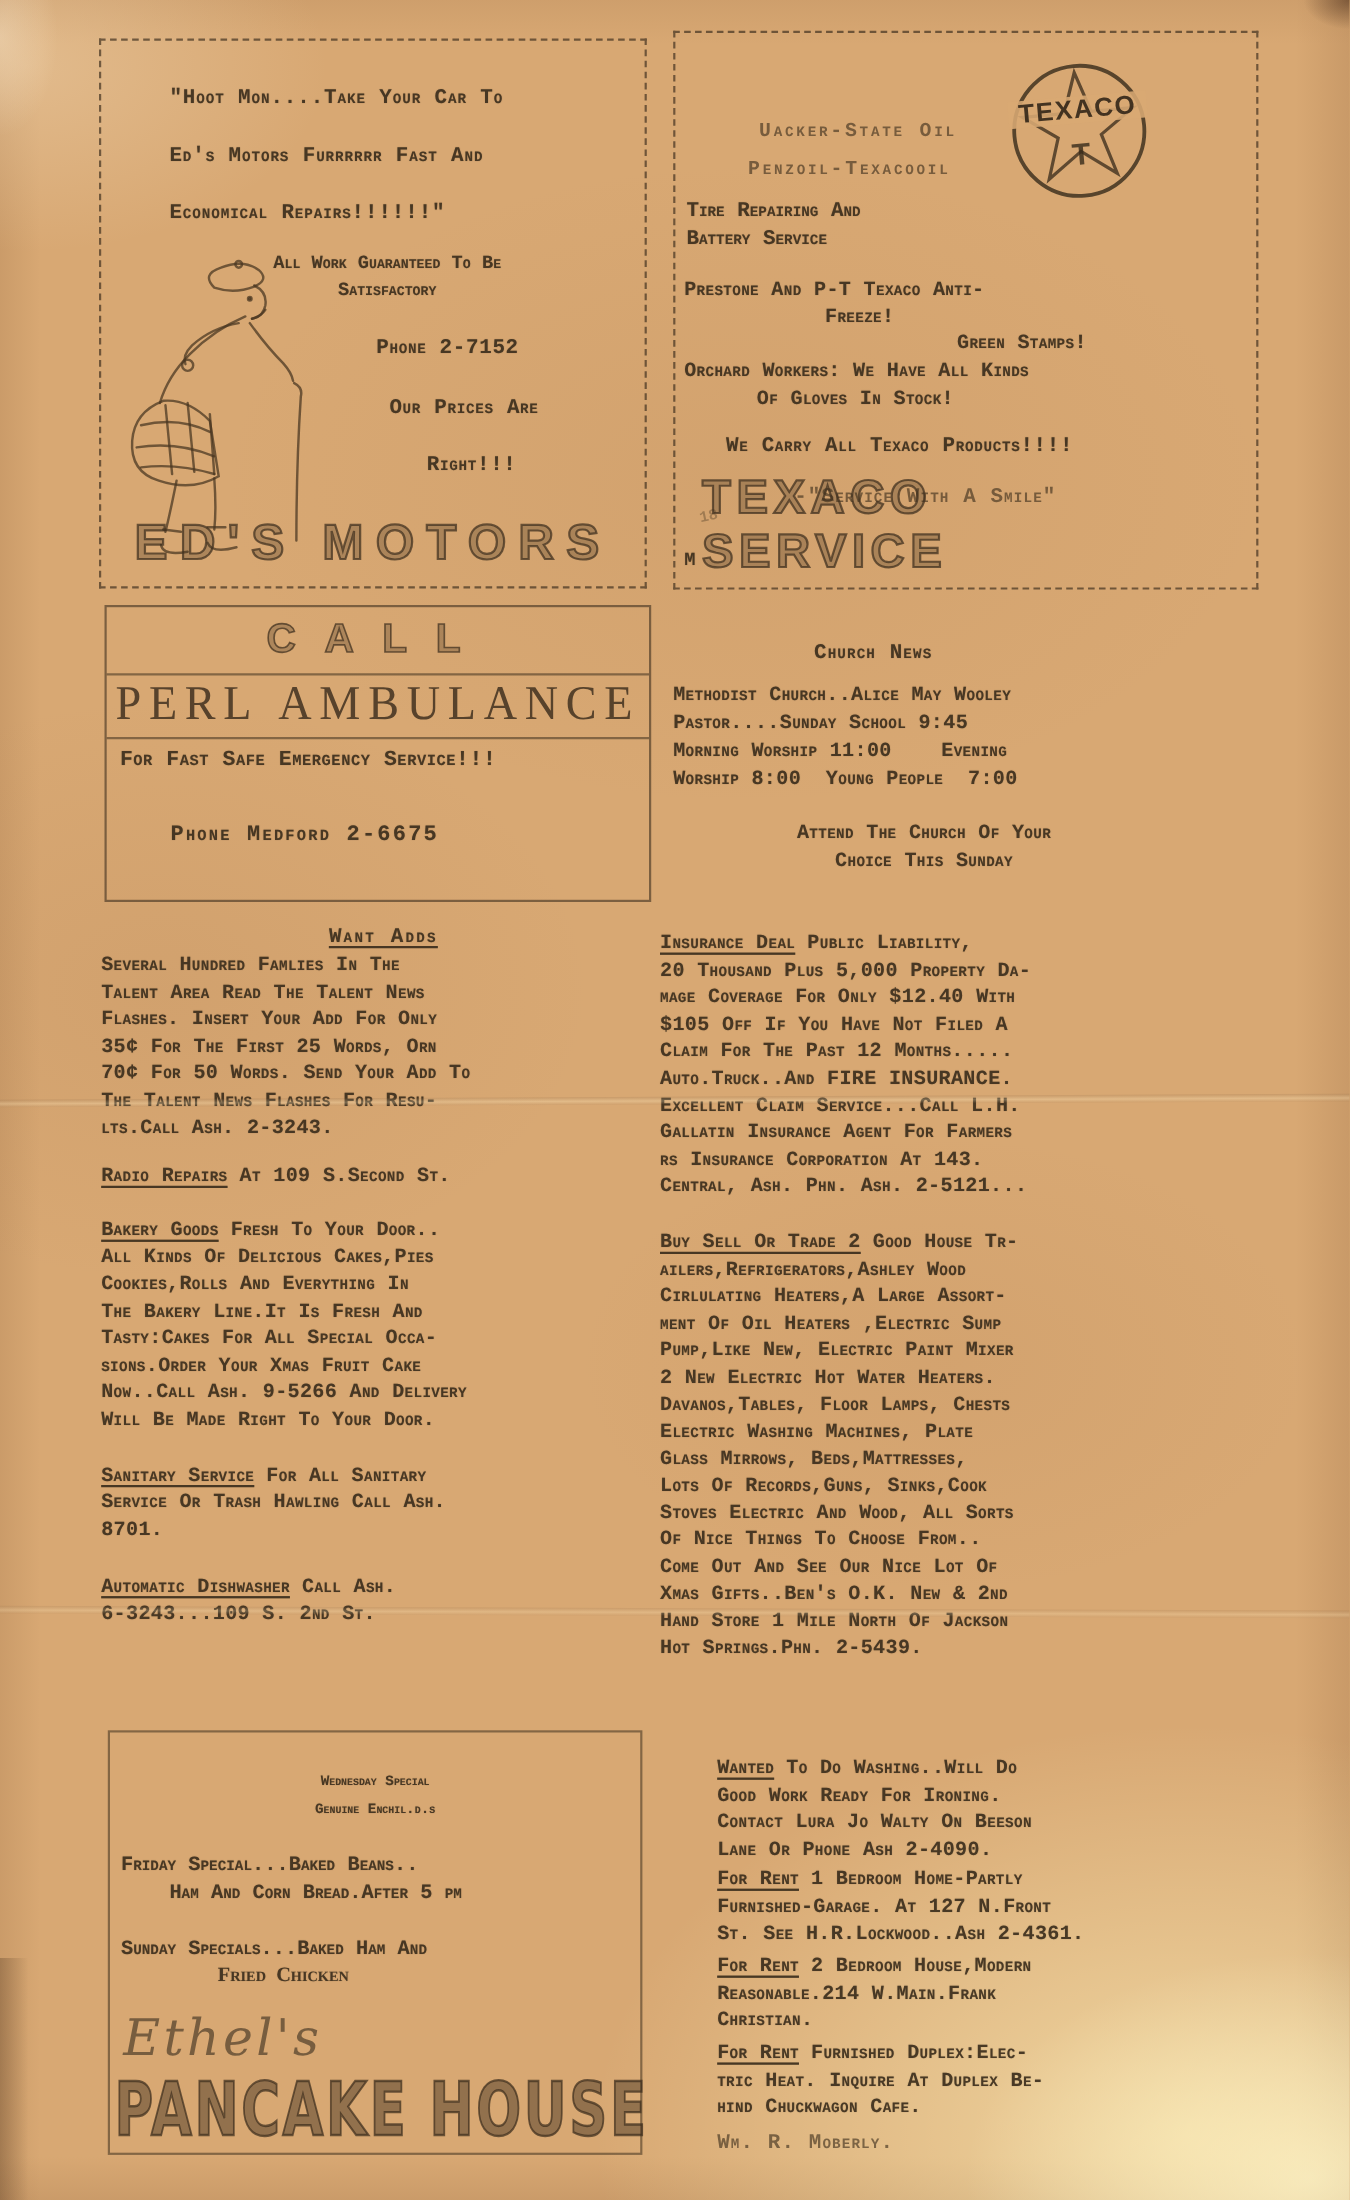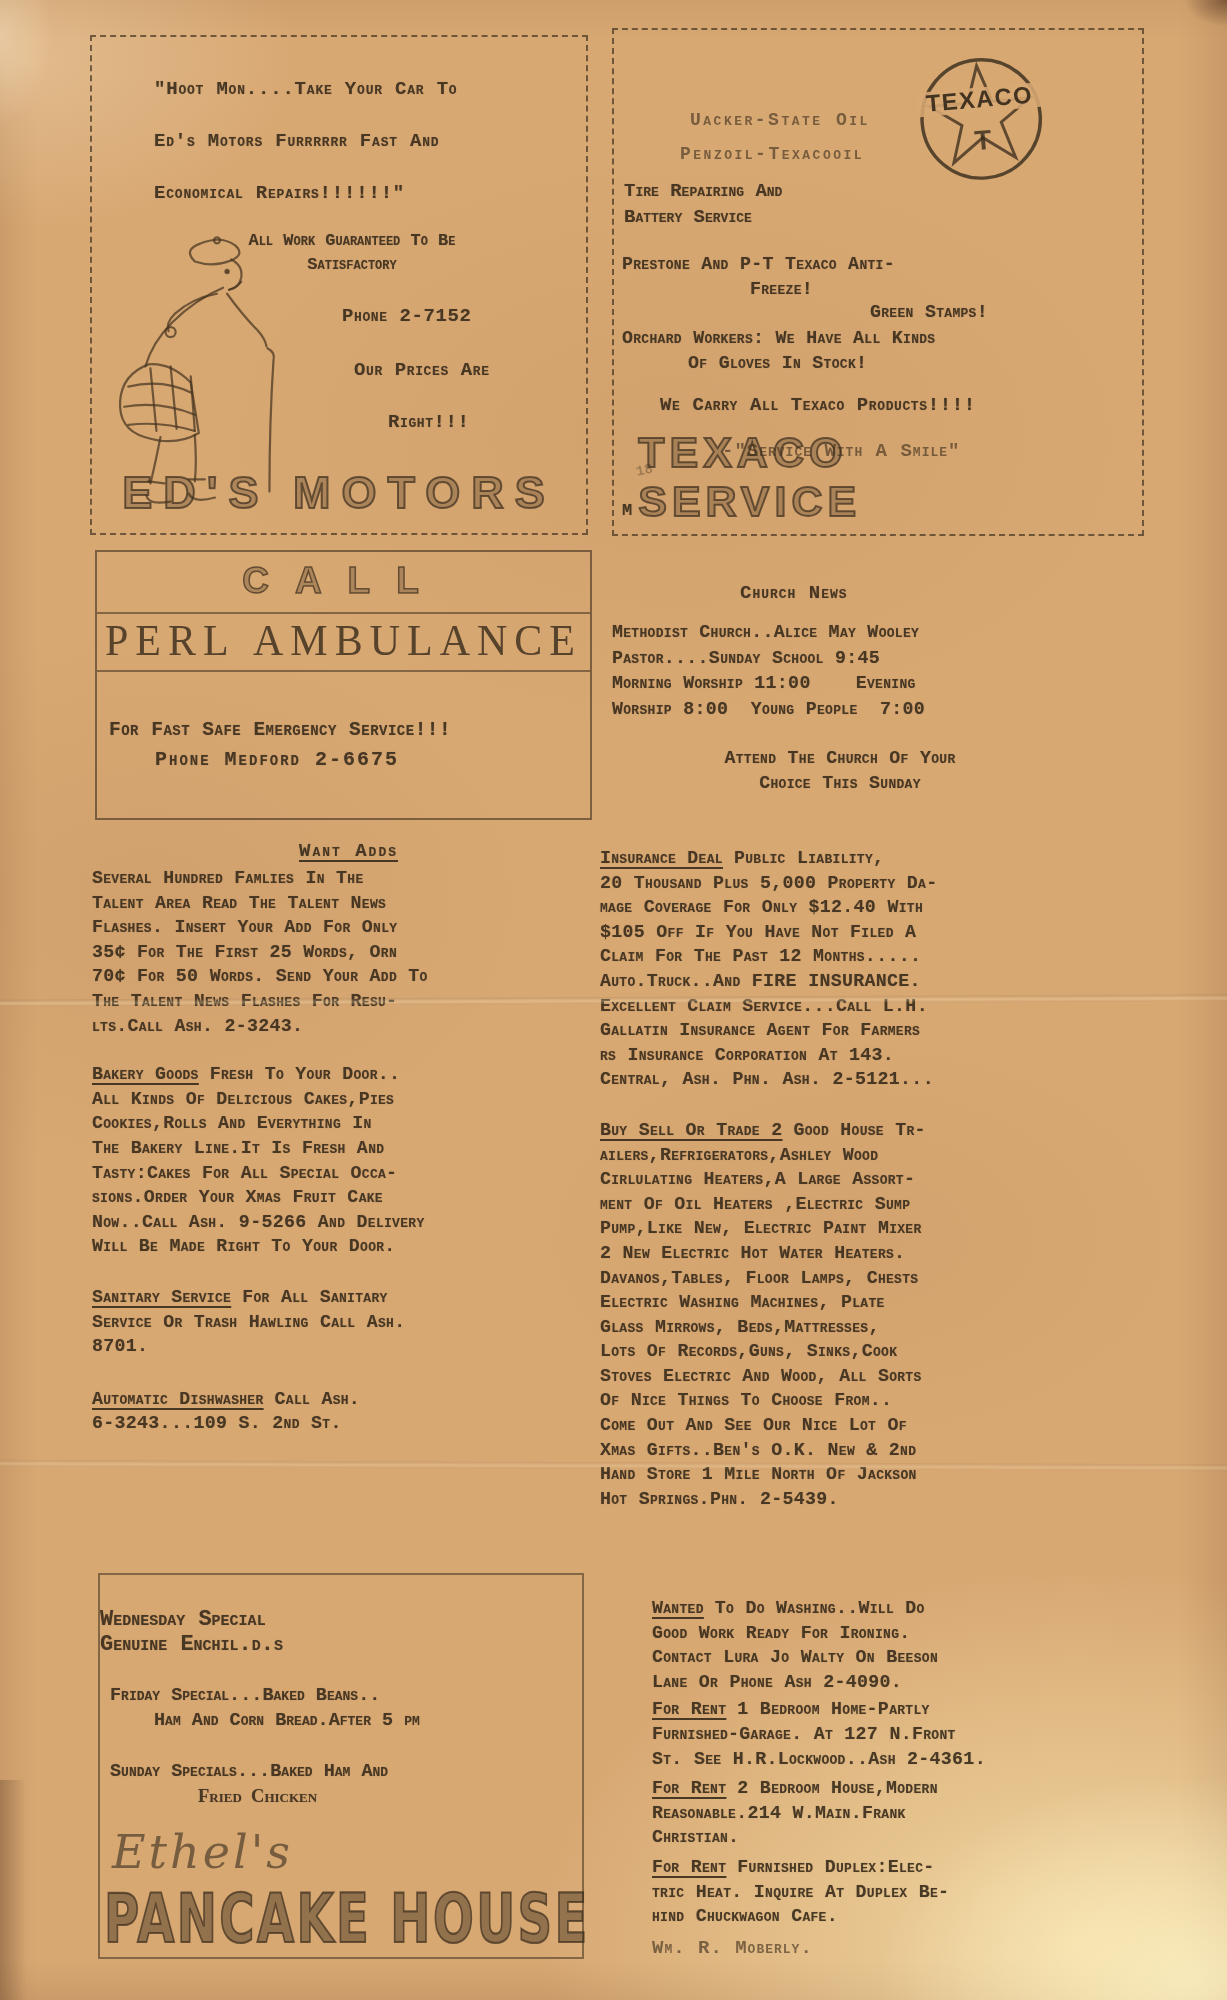--- a/index.html
+++ b/index.html
@@ -123,21 +123,21 @@
 <div class="box" style="left:95px;top:550px;width:493px;height:266px;border-style:solid;border-width:2px;border-color:rgba(62,47,30,.6);">
   <div class="abs display" style="left:0;right:0;top:8px;text-align:center;font-size:37px;letter-spacing:26px;-webkit-text-stroke-width:1.5px;">CALL</div>
   <div class="rule" style="top:60px;"></div>
   <div class="abs" style="left:8px;right:8px;top:64px;display:flex;justify-content:space-between;align-items:baseline;
               font-family:'Liberation Serif','DejaVu Serif',serif;font-size:42px;letter-spacing:7px;
               color:rgba(58,44,28,.82);transform:scaleY(1.05);">
     <span>PERL</span>
     <span>AMBULANCE</span>
   </div>
   <div class="rule" style="top:118px;"></div>
-  <div class="abs typed" style="left:12px;top:127px;font-size:19.5px;letter-spacing:.5px;margin-top:40px;">For Fast Safe Emergency Service!!!</div>
+  <div class="abs typed" style="left:12px;top:127px;font-size:19.5px;letter-spacing:.5px;">For Fast Safe Emergency Service!!!</div>
   <div class="abs typed" style="left:58px;top:196px;font-size:20px;letter-spacing:2px;">Phone Medford 2-6675</div>
 </div>
 
 <div class="abs" style="left:612px;top:582px;width:528px;">
   <div class="typed" style="margin-left:128px;font-size:19px;letter-spacing:1px;">Church News</div>
   <div class="typed lines t185" style="margin-top:16px;line-height:25.5px;">Methodist Church..Alice May Wooley
 Pastor....Sunday School 9:45
 Morning Worship 11:00&nbsp;&nbsp;&nbsp;&nbsp;Evening
 Worship 8:00&nbsp;&nbsp;Young People&nbsp;&nbsp;7:00</div>
   <div class="typed lines t185" style="margin-top:24px;margin-left:58px;width:340px;text-align:center;line-height:25px;">Attend The Church Of Your
@@ -149,20 +149,23 @@
     <span class="typed lead" style="font-size:19px;letter-spacing:2px;">Want Adds</span>
   </div>
   <div class="typed lines t185" style="margin-top:4px;">Several Hundred Famlies In The
 Talent Area Read The Talent News
 Flashes. Insert Your Add For Only
 35¢ For The First 25 Words, Orn
 70¢ For 50 Words. Send Your Add To
 The Talent News Flashes For Resu-
 lts.Call Ash. 2-3243.</div>
 
+  <p class="ad typed t185" style="margin-top:20px;">
+    <span class="lead">Radio Repairs</span><span class="rest lines">At 109 S.Second St.</span>
+  </p>
 
   <p class="ad typed t185" style="margin-top:24px;">
     <span class="lead">Bakery Goods</span><span class="rest lines">Fresh To Your Door..
 All Kinds Of Delicious Cakes,Pies
 Cookies,Rolls And Everything In
 The Bakery Line.It Is Fresh And
 Tasty:Cakes For All Special Occa-
 sions.Order Your Xmas Fruit Cake
 Now..Call Ash. 9-5266 And Delivery
 Will Be Made Right To Your Door.</span>
@@ -207,21 +210,21 @@
 Stoves Electric And Wood, All Sorts
 Of Nice Things To Choose From..
 Come Out And See Our Nice Lot Of
 Xmas Gifts..Ben's O.K. New &amp; 2nd
 Hand Store 1 Mile North Of Jackson
 Hot Springs.Phn. 2-5439.</span>
   </p>
 </div>
 
 <div class="box" style="left:98px;top:1573px;width:482px;height:382px;border-style:solid;border-width:2px;border-color:rgba(62,47,30,.55);">
-  <div class="typed lines" style="margin-top:32px;text-align:left;font-size:22px;line-height:25px;">Wednesday Special
+  <div class="typed lines" style="margin-top:32px;text-align:center;font-size:13px;line-height:25px;">Wednesday Special
 Genuine Enchil.d.s</div>
   <div class="typed" style="margin-top:26px;margin-left:10px;font-size:18.5px;line-height:25px;">
     <div>Friday Special...Baked Beans..</div>
     <div style="margin-left:44px;">Ham And Corn Bread.After 5 pm</div>
   </div>
   <div class="typed" style="margin-top:26px;margin-left:10px;font-size:18.5px;line-height:25px;">
     <div>Sunday Specials...Baked Ham And</div>
     <div style="margin-left:88px;font-family:Liberation Serif, serif;">Fried&nbsp;&nbsp;Chicken</div>
   </div>
   <div style="margin-top:16px;margin-left:12px;font-family:'DejaVu Serif','Liberation Serif',serif;font-style:italic;

